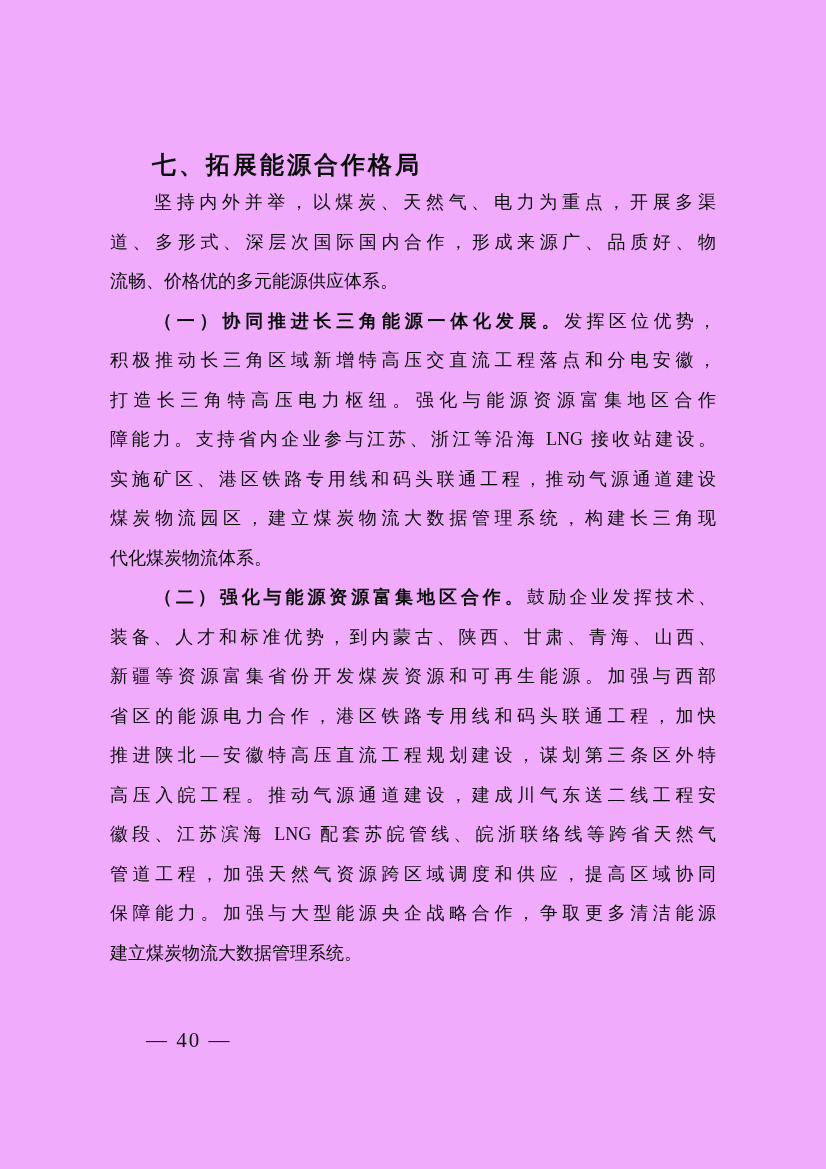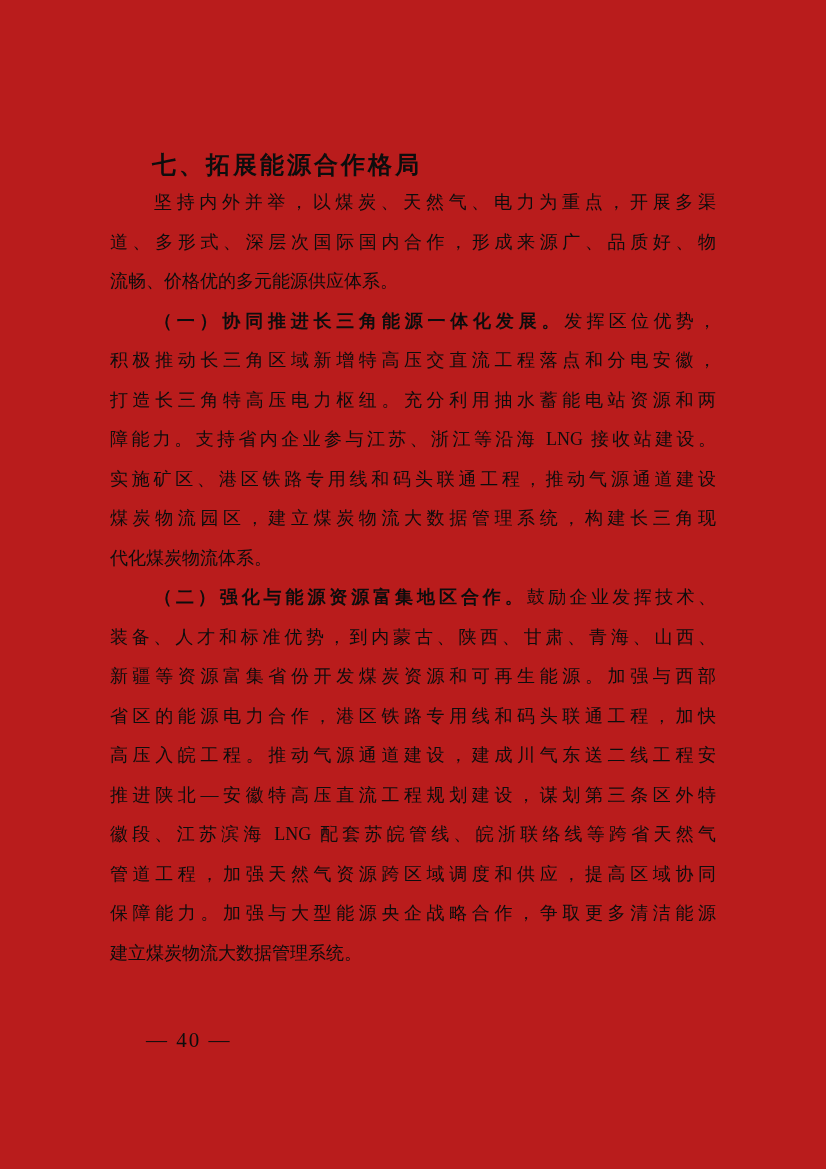--- a/index.html
+++ b/index.html
@@ -5,21 +5,21 @@
   html, body {
     margin: 0;
     padding: 0;
     background: #e8e8e8;
   }
   .page {
     position: relative;
     width: 826px;
     height: 1169px;
     margin: 0 auto;
-    background: #b91c1c;
+    background: #f0abfc;
     color: #0d0d0d;
     font-family: "Liberation Serif", serif;
     overflow: hidden;
   }
   .content {
     position: absolute;
     left: 110px;
     top: 146px;
     width: 606px;
   }
@@ -68,32 +68,32 @@
   <div class="content">
 
     <div class="doc-heading">七、拓展能源合作格局</div>
 
     <div class="line justify indent"><span>坚持内外并举，以煤炭、天然气、电力为重点，开展多渠</span></div>
     <div class="line justify"><span>道、多形式、深层次国际国内合作，形成来源广、品质好、物</span></div>
     <div class="line"><span>流畅、价格优的多元能源供应体系。</span></div>
 
     <div class="line justify indent"><span class="lead">（一）协同推进长三角能源一体化发展。</span><span>发挥区位优势，</span></div>
     <div class="line justify"><span>积极推动长三角区域新增特高压交直流工程落点和分电安徽，</span></div>
-    <div class="line justify"><span>打造长三角特高压电力枢纽。充分利用抽水蓄能电站资源和两</span></div>
+    <div class="line justify"><span>打造长三角特高压电力枢纽。强化与能源资源富集地区合作</span></div>
     <div class="line justify"><span>障能力。支持省内企业参与江苏、浙江等沿海 LNG 接收站建设。</span></div>
     <div class="line justify"><span>实施矿区、港区铁路专用线和码头联通工程，推动气源通道建设</span></div>
     <div class="line justify"><span>煤炭物流园区，建立煤炭物流大数据管理系统，构建长三角现</span></div>
     <div class="line"><span>代化煤炭物流体系。</span></div>
 
     <div class="line justify indent"><span class="lead">（二）强化与能源资源富集地区合作。</span><span>鼓励企业发挥技术、</span></div>
     <div class="line justify"><span>装备、人才和标准优势，到内蒙古、陕西、甘肃、青海、山西、</span></div>
     <div class="line justify"><span>新疆等资源富集省份开发煤炭资源和可再生能源。加强与西部</span></div>
     <div class="line justify"><span>省区的能源电力合作，港区铁路专用线和码头联通工程，加快</span></div>
+    <div class="line justify"><span>推进陕北—安徽特高压直流工程规划建设，谋划第三条区外特</span></div>
     <div class="line justify"><span>高压入皖工程。推动气源通道建设，建成川气东送二线工程安</span></div>
-    <div class="line justify"><span>推进陕北—安徽特高压直流工程规划建设，谋划第三条区外特</span></div>
     <div class="line justify"><span>徽段、江苏滨海 LNG 配套苏皖管线、皖浙联络线等跨省天然气</span></div>
     <div class="line justify"><span>管道工程，加强天然气资源跨区域调度和供应，提高区域协同</span></div>
     <div class="line justify"><span>保障能力。加强与大型能源央企战略合作，争取更多清洁能源</span></div>
     <div class="line"><span>建立煤炭物流大数据管理系统。</span></div>
 
   </div>
 
   <div class="footer">— 40 —</div>
 </div>
 

